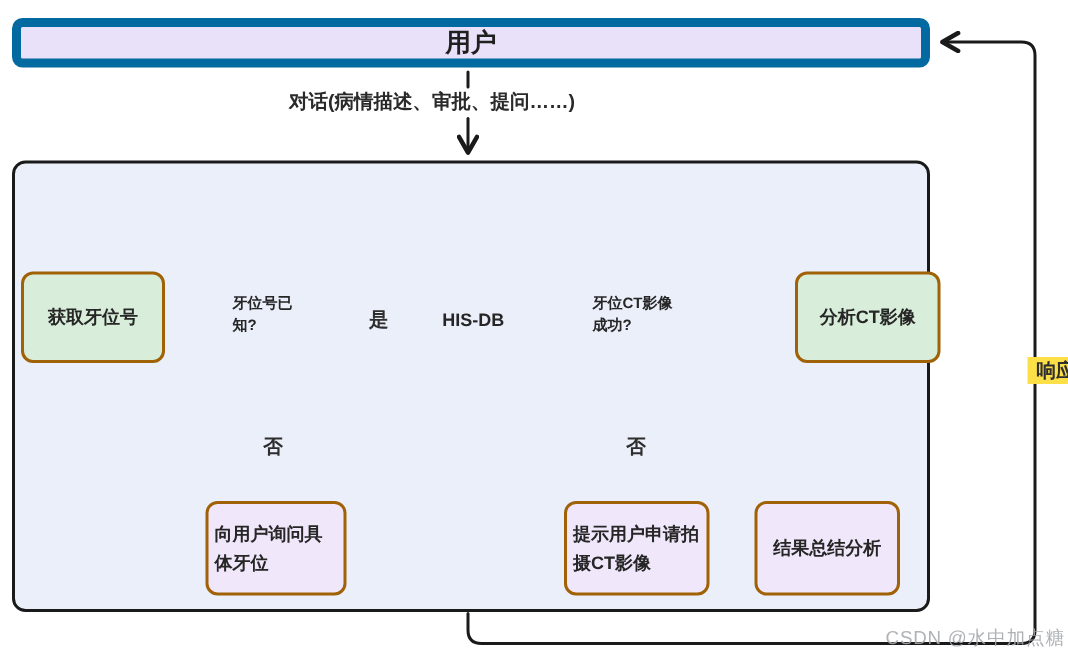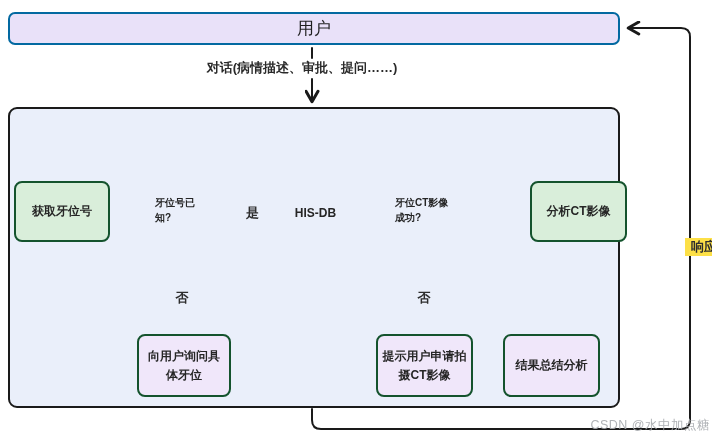--- a/index.html
+++ b/index.html
@@ -2,31 +2,31 @@
 <html><head>
 <meta charset="utf-8">
 <style>
   html,body{margin:0;padding:0;background:#fff;}
   #canvas{
     position:relative;width:712px;height:440px;background:#ffffff;overflow:hidden;
     font-family:"Liberation Sans","DejaVu Sans",sans-serif;color:#262626;
   }
   #wires{position:absolute;left:0;top:0;z-index:1;}
   .node{
-    position:absolute;box-sizing:border-box;border:2px solid #14532d;border-radius:8px;
-    display:flex;align-items:center;justify-content:center;text-align:center;
+    position:absolute;box-sizing:border-box;border:2px solid #a16207;border-radius:8px;
+    display:flex;align-items:center;justify-content:center;text-align:left;
     font-size:12px;font-weight:600;line-height:1.55;color:#262626;z-index:2;padding:2px 4px;
   }
   .green{background:#d9eeda;}
   .purple{background:#f0e7fa;}
   .user-box{
     position:absolute;left:8px;top:12px;width:612px;height:33px;box-sizing:border-box;
-    background:#e9e1f9;border:2px solid #0369a1;border-radius:7px;z-index:2;
+    background:#e9e1f9;border:6px solid #0369a1;border-radius:7px;z-index:2;
     display:flex;align-items:center;justify-content:center;
-    font-size:17px;font-weight:400;color:#1f1f1f;
+    font-size:17px;font-weight:700;color:#1f1f1f;
   }
   .agent-container{
     position:absolute;left:8px;top:107px;width:612px;height:301px;box-sizing:border-box;
     background:#eaeffa;border:2px solid #1a1a1a;border-radius:9px;z-index:1;
   }
   .agent-title{
     position:absolute;left:18px;top:116px;font-size:16px;font-weight:500;color:#3c3c3c;z-index:3;
   }
   .edge-label{
     position:absolute;z-index:3;font-size:13px;font-weight:600;color:#2e2e2e;
@@ -36,21 +36,21 @@
   .onwhite{background:#fde047;margin-left:12px;}
   .diamond-text{
     position:absolute;z-index:3;font-size:10px;font-weight:600;color:#262626;
     text-align:left;line-height:1.5;
   }
   .cyl-label{
     position:absolute;left:283px;top:206px;width:65px;z-index:3;text-align:center;
     font-size:12px;font-weight:600;color:#262626;
   }
   .dialog-label{
-    position:absolute;left:132px;top:59px;width:340px;text-align:center;z-index:3;
+    position:absolute;left:118px;top:59px;width:340px;text-align:center;z-index:3;
     font-size:13px;font-weight:600;color:#2a2a2a;
   }
   .watermark{
     position:absolute;right:2px;top:417px;z-index:6;font-size:12.5px;
     color:#a7aaae;opacity:.9;letter-spacing:.5px;
   }
 </style>
 </head>
 <body>
 

